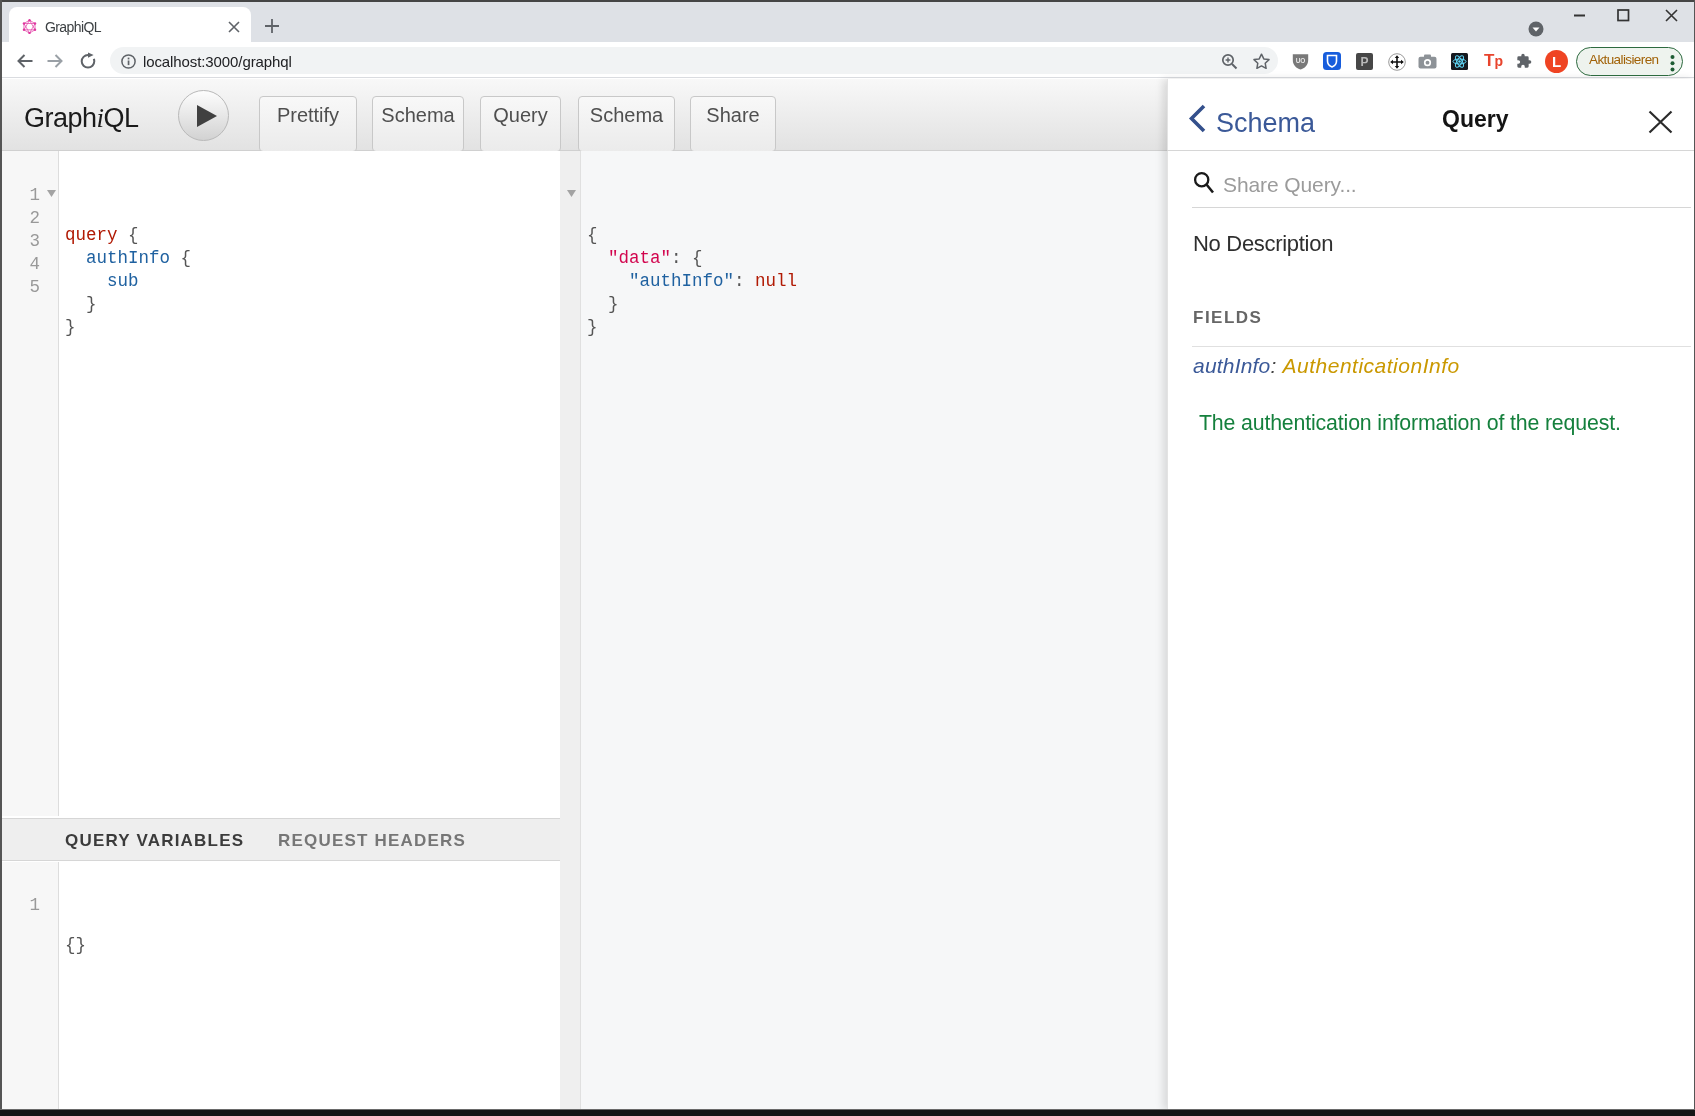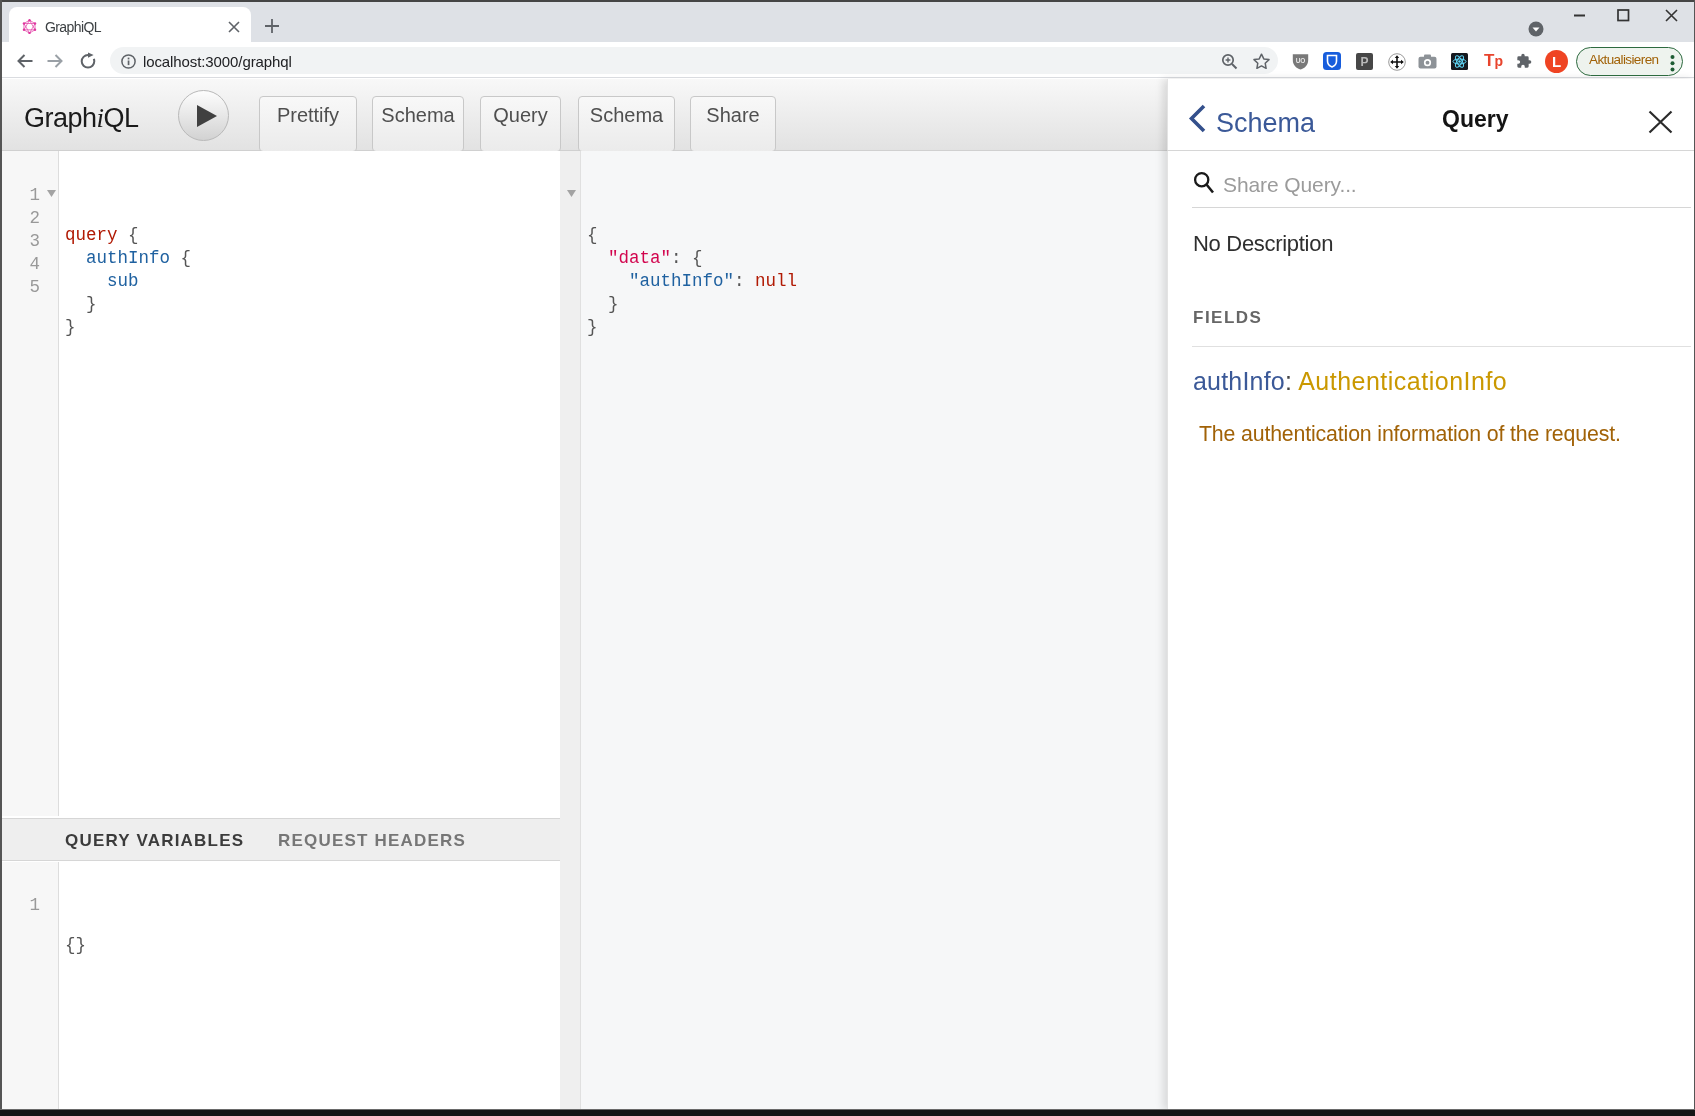--- a/index.html
+++ b/index.html
@@ -40,22 +40,22 @@
   
   #docpane { left:1167px; top:79px; width:528px; height:1031px; background:#fff; border-left:1px solid #e3e3e3; box-shadow:-4px 0 8px rgba(0,0,0,0.12); }
   #docheader { left:1167px; top:79px; width:528px; height:72px; border-bottom:1px solid #d6d6d6; }
   #schema { left:1216px; top:108px; font-size:27px; color:#3B5998; }
   #doctitle { left:1442px; top:106px; font-size:23px; font-weight:bold; color:#141414; }
   #searchph { left:1223px; top:173px; font-size:21px; color:#9b9b9b; letter-spacing:-0.1px; }
   #searchline { left:1192px; top:207px; width:499px; height:1px; background:#d6d6d6; }
   #nodesc { left:1193px; top:231px; font-size:22px; color:#2f2f2f; letter-spacing:-0.3px; }
   #fields { left:1193px; top:308px; font-size:17px; font-weight:bold; letter-spacing:1.5px; color:#666; }
   #fieldsline { left:1192px; top:346px; width:499px; height:1px; background:#e0e0e0; }
-  #fieldrow { left:1193px; top:367px; font-size:25px; letter-spacing:0.2px; }
-  #fielddesc { left:1199px; top:411px; font-size:21.3px; color:#a16207; letter-spacing:-0.15px;margin-top:11px; }
+  #fieldrow { left:1193px; top:354px; font-size:21px; letter-spacing:0.2px;font-style:italic; }
+  #fielddesc { left:1199px; top:411px; font-size:21.3px; color:#15803d; letter-spacing:-0.15px; }
 
   #bottomstrip { left:0; top:1109px; width:1695px; height:7px; background:#161616; border-top:1px solid #6a6a6a; z-index:70; }
 </style>
 </head>
 <body>
   <div class="abs" id="topborder"></div>
   <div class="abs" style="left:0;top:0;width:1.5px;height:1110px;background:#555;z-index:60;"></div>
   <div class="abs" style="left:1693.5px;top:0;width:1.5px;height:1110px;background:#555;z-index:60;"></div>
   <div class="abs" id="tabstrip"></div>
   <div class="abs" id="tab"></div>

